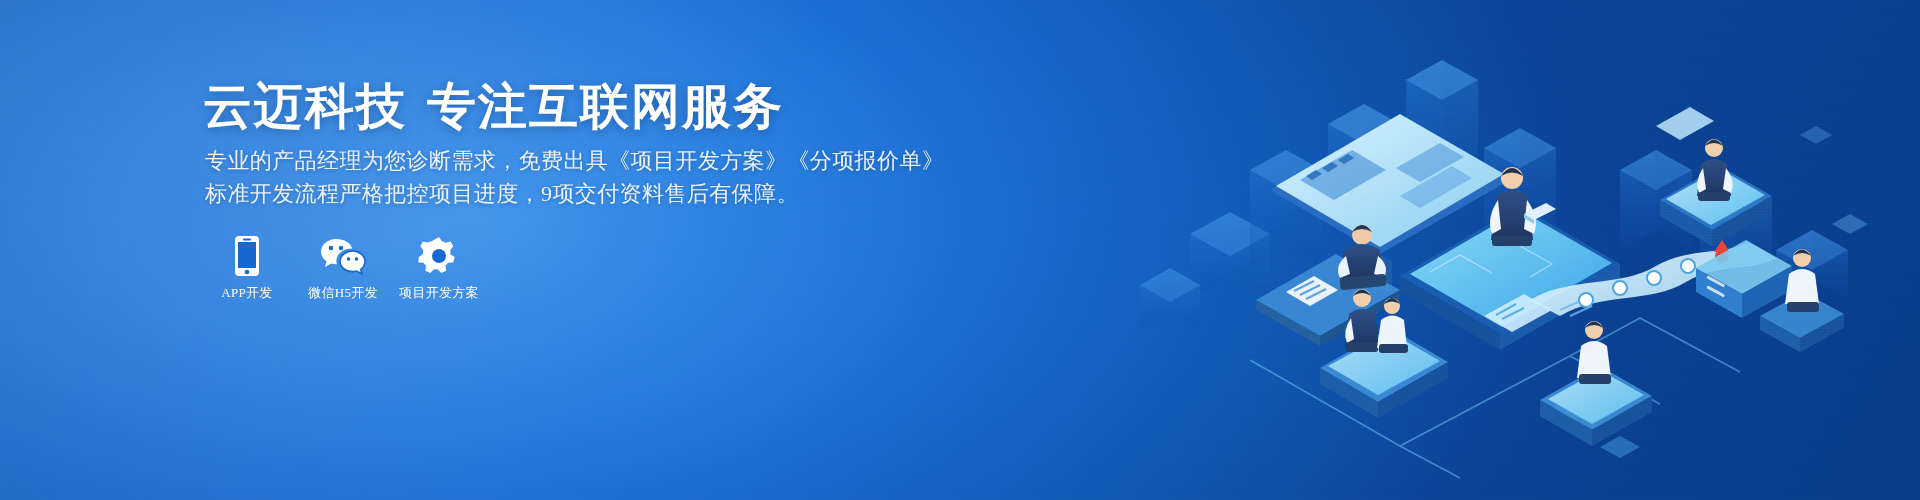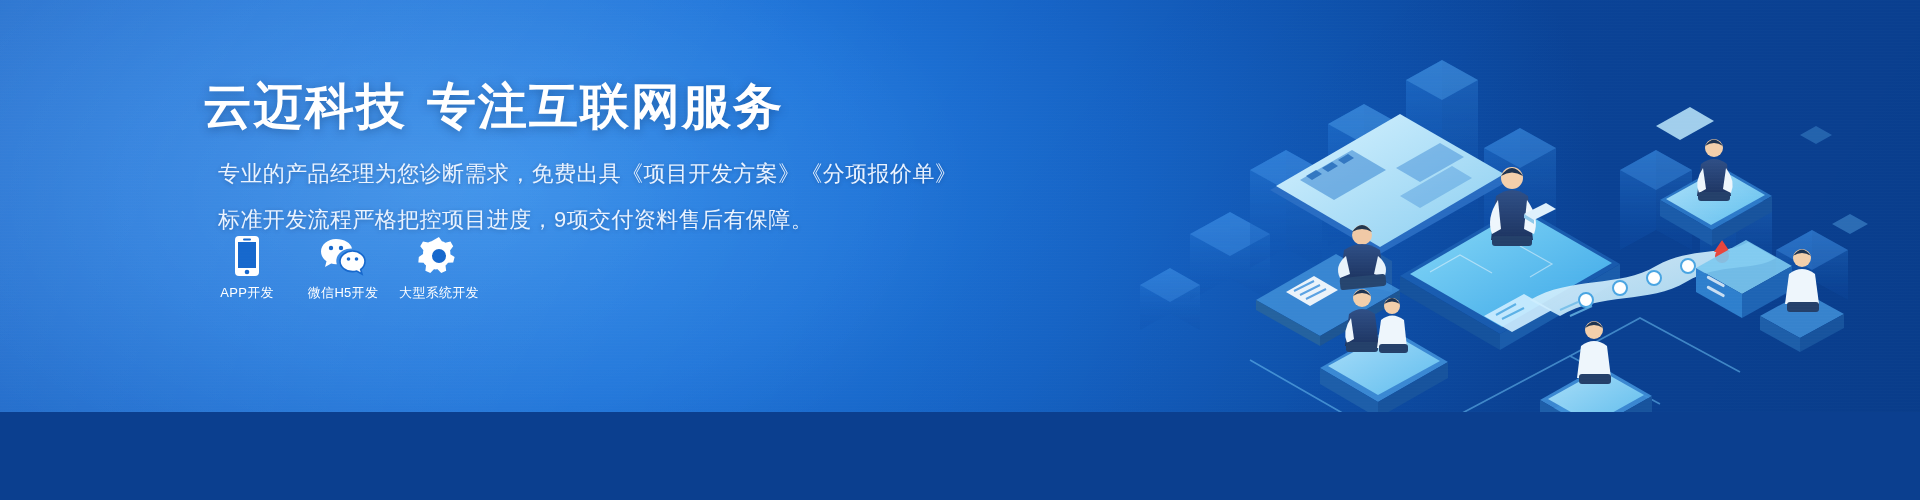--- a/index.html
+++ b/index.html
@@ -1,19 +1,19 @@
 <!DOCTYPE html>
 <html><head>
 <meta charset="utf-8">
 <style>
   html,body{margin:0;padding:0;background:#0b3f8f;}
   *{box-sizing:border-box;}
   .banner{
-    position:relative;width:1920px;height:412px;overflow:hidden;
-    font-family:Liberation Sans, sans-serif;
+    position:relative;width:1920px;height:500px;overflow:hidden;
+    font-family:Liberation Serif, serif;
     background:
       radial-gradient(1100px 620px at 26% 44%, #2a87e8 0%, #1f76db 34%, #1665c9 58%, #0f55b4 80%, #0b47a0 100%),
       linear-gradient(115deg,#1b6fd2 0%,#1565c4 45%,#0d4ca8 100%);
   }
   
   .sheen{position:absolute;inset:0;
     background:linear-gradient(120deg,rgba(255,255,255,.10) 0%,rgba(255,255,255,0) 38%,rgba(0,0,0,.05) 70%,rgba(0,12,40,.18) 100%);
     pointer-events:none;}
   .vign{position:absolute;inset:0;
     background:radial-gradient(900px 520px at 22% 46%, rgba(255,255,255,.10), rgba(255,255,255,0) 62%);
@@ -24,21 +24,21 @@
   
   .content{position:absolute;left:203px;top:0;width:720px;height:500px;}
   .headline{
     position:absolute;top:74px;left:0;white-space:nowrap;
     color:#ffffff;font-size:49px;font-weight:bold;letter-spacing:2px;
     text-shadow:0 2px 10px rgba(3,33,80,.35);
   }
   .headline .gap{display:inline-block;width:20px;}
   .sub{position:absolute;top:144px;left:2px;color:#eaf3ff;font-size:22px;line-height:33px;
        letter-spacing:.4px;text-shadow:0 1px 4px rgba(3,33,80,.30);white-space:nowrap;}
-  .sub div{margin:13px;}
+  .sub div{margin:0;}
 
   .icons{position:absolute;top:232px;left:8px;display:flex;align-items:flex-start;gap:24px;}
   .icon-cell{width:72px;display:flex;flex-direction:column;align-items:center;}
   .ibox{height:48px;display:flex;align-items:center;justify-content:center;}
   .ilabel{margin-top:4px;color:#fff;font-size:13px;white-space:nowrap;letter-spacing:.3px;}
   .ibox svg{display:block;}
 
   
   .art{position:absolute;right:0;top:0;width:820px;height:500px;}
   .art svg{display:block;}
@@ -336,20 +336,20 @@
       </div>
 
 
       <div class="icon-cell">
         <div class="ibox">
           <svg width="42" height="42" viewBox="0 0 42 42">
             <path fill="#fff" d="M21 1l3.1 4.6c1.3.3 2.5.8 3.6 1.5l5.4-1.2 2.9 5-3.3 4.4c.3 1.2.4 2.5.3 3.8l4.5 3.1-1.5 5.6-5.5.4c-.7 1.1-1.6 2.1-2.6 2.9l.7 5.5-5.2 2.4-3.8-4c-1.3.2-2.6.2-3.9 0l-3.8 4-5.2-2.4.7-5.5c-1-.8-1.9-1.8-2.6-2.9l-5.5-.4L-.2 22l4.5-3.1c-.1-1.3 0-2.6.3-3.8L1.3 10.7l2.9-5 5.4 1.2c1.1-.7 2.3-1.2 3.6-1.5L21 1z" transform="translate(1 1) scale(0.95)"></path>
             <circle cx="21" cy="21" r="7" fill="#1668cd"></circle>
           </svg>
         </div>
-        <div class="ilabel">大型系统开发</div>
+        <div class="ilabel">项目开发方案</div>
       </div>
 
     </div>
   </div>
 
   <div class="grain"></div>
 </div>
 
 </body></html>

